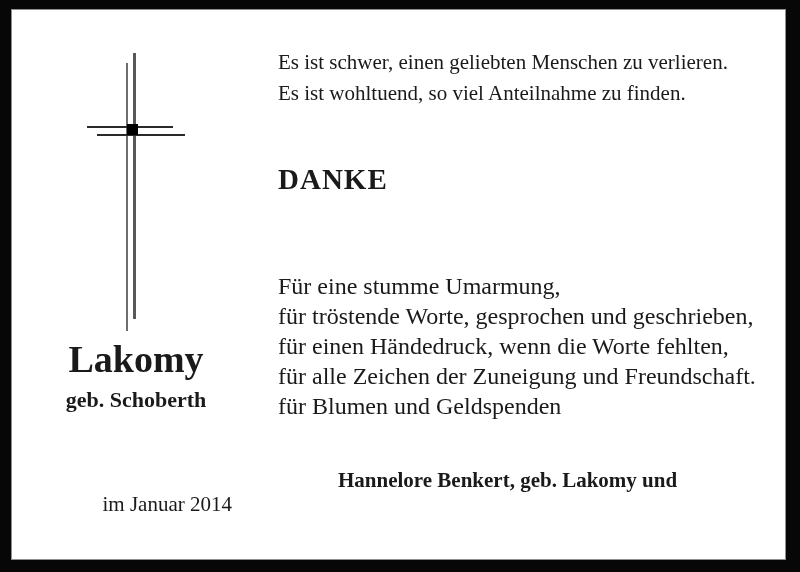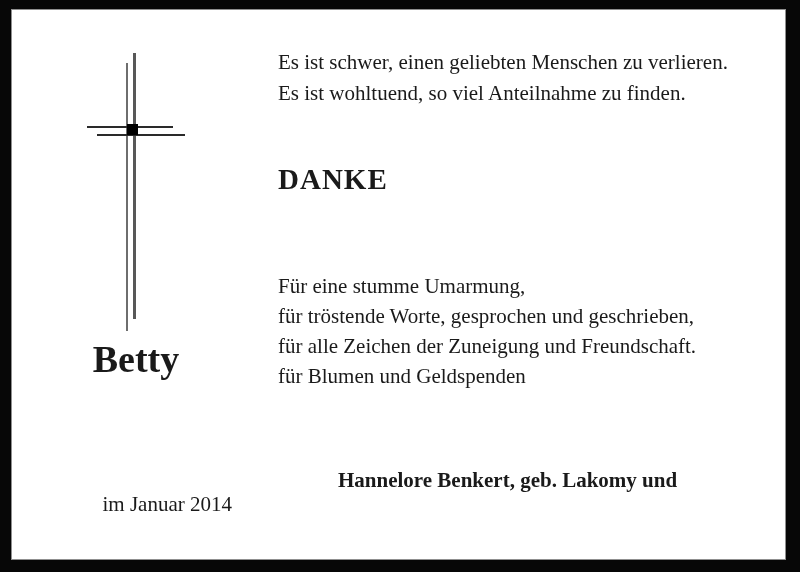--- a/index.html
+++ b/index.html
@@ -78,21 +78,21 @@
     top: 151px;
     font-size: 29px;
     font-weight: bold;
     letter-spacing: 1px;
     line-height: 36px;
   }
   .thanks-block {
     left: 266px;
     top: 261px;
     width: 500px;
-    font-size: 21px;
+    font-size: 24px;
     line-height: 30px;
   }
   .family-block {
     left: 278px;
     top: 458px;
     width: 500px;
     font-size: 21px;
     font-weight: bold;
     line-height: 25.5px;
     margin-left: 48px;
@@ -106,35 +106,37 @@
 
   <div>
     <div class="cross-part cross-v-left"></div>
     <div class="cross-part cross-v-right"></div>
     <div class="cross-part cross-h-upper"></div>
     <div class="cross-part cross-h-lower"></div>
     <div class="cross-part cross-square"></div>
   </div>
 
   <div class="abs name-block">
-    <div class="name-line">Betty</div>
+    <div class="name-line">Lakomy</div>
+    <div class="maiden-line">geb. Schoberth</div>
   </div>
 
   <div class="abs date-block">im Januar 2014</div>
 
   <div class="abs danke-heading">DANKE</div>
 
   <div class="abs intro-block">
     <div class="text-line">Es ist schwer, einen geliebten Menschen zu verlieren.</div>
     <div class="text-line">Es ist wohltuend, so viel Anteilnahme zu finden.</div>
   </div>
 
   <div class="abs thanks-block">
     <div class="text-line">Für eine stumme Umarmung,</div>
     <div class="text-line">für tröstende Worte, gesprochen und geschrieben,</div>
+    <div class="text-line">für einen Händedruck, wenn die Worte fehlten,</div>
     <div class="text-line">für alle Zeichen der Zuneigung und Freundschaft.</div>
     <div class="text-line">für Blumen und Geldspenden</div>
   </div>
 
   <div class="abs family-block">
     <div class="text-line">Hannelore Benkert, geb. Lakomy und</div>
   </div>
 
 </div>
 

